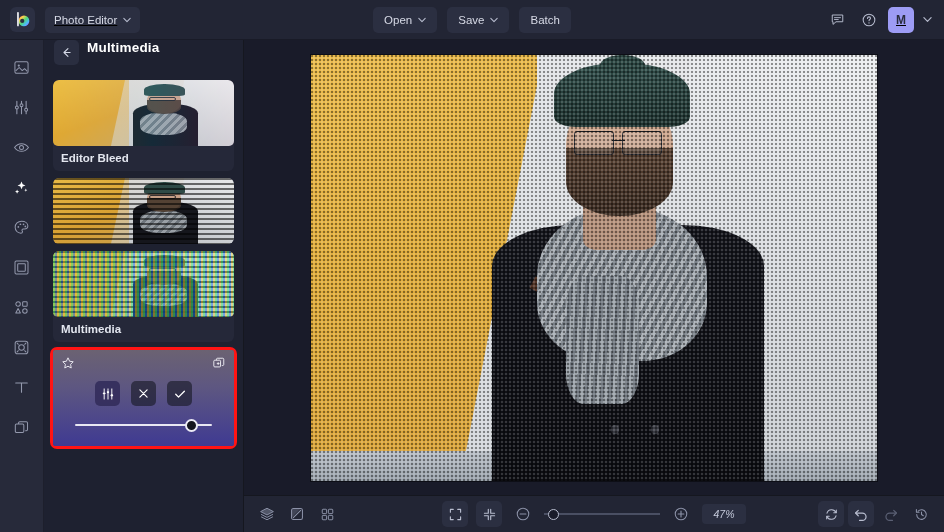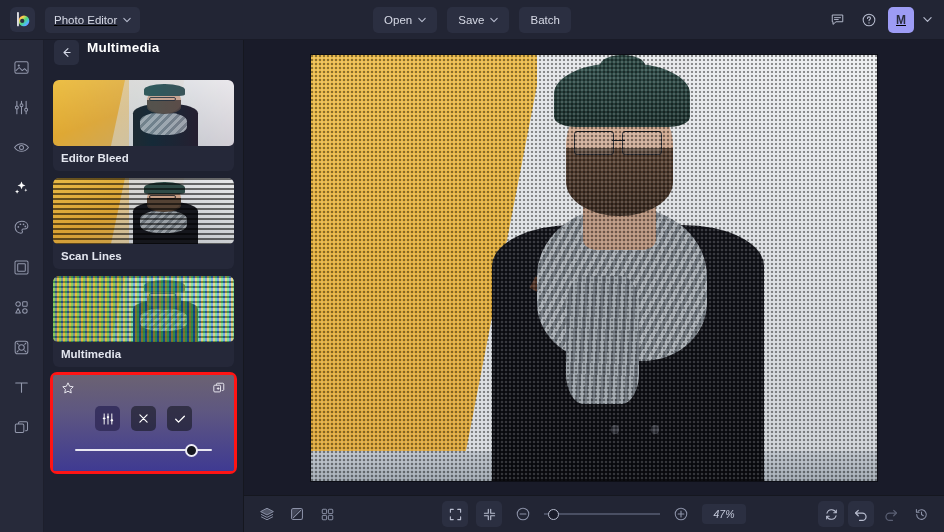--- a/index.html
+++ b/index.html
@@ -516,21 +516,20 @@
                 <div class="ph-diag"></div>
               <div class="ph-body"></div>
                 <div class="ph-scarf"></div>
               <div class="ph-head"></div>
                 <div class="ph-beard"></div>
                 <div class="ph-hat"></div>
                 <div class="ph-glass"></div>
             </div>
             <div class="fx-scanlines"></div>
           </div>
-          <div class="fx-label">Scan Lines</div>
         </div>
 
         <div class="fx-card">
           <div class="fx-thumb">
             <div class="ph">
               <div class="ph-wall-l"></div>
                 <div class="ph-wall-r"></div>
                 <div class="ph-diag"></div>
               <div class="ph-body"></div>
                 <div class="ph-scarf"></div>

